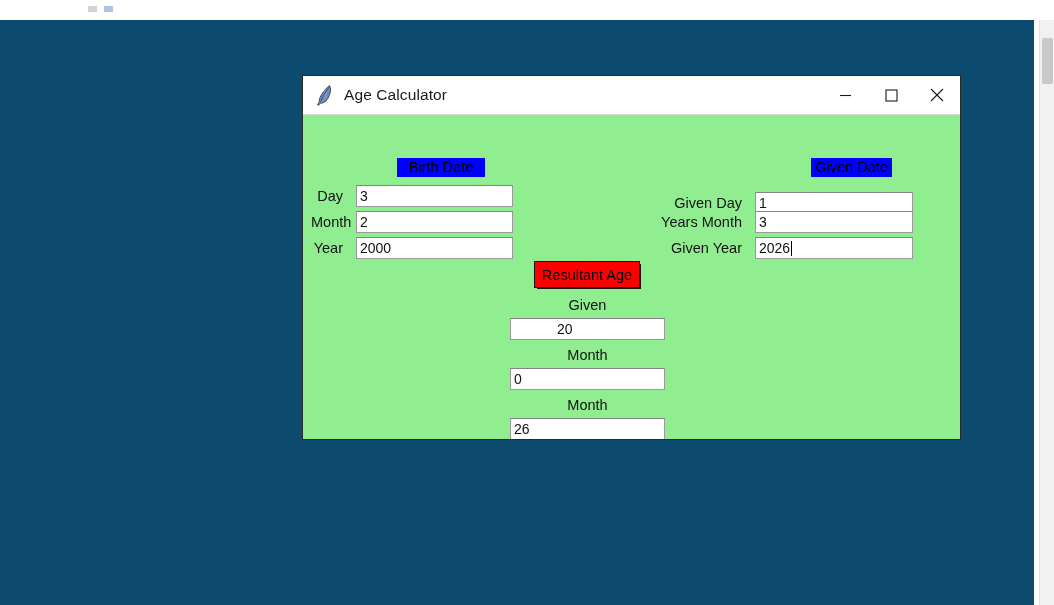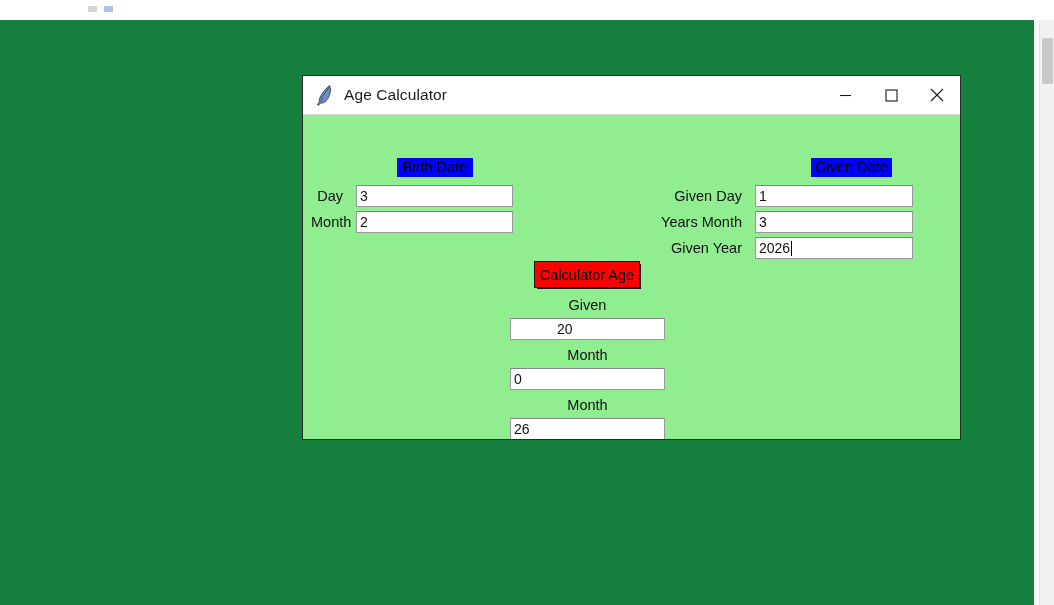--- a/index.html
+++ b/index.html
@@ -17,21 +17,21 @@
     position: relative;
   }
 
   
   #desktop {
     position: absolute;
     left: 0;
     top: 20px;
     width: 1034px;
     height: 585px;
-    background: #15803d;
+    background: #0c4a6e;
   }
   #top-strip {
     position: absolute;
     left: 0;
     top: 0;
     width: 1054px;
     height: 20px;
     background: #ffffff;
   }
   .strip-dot {
@@ -125,21 +125,21 @@
     position: absolute;
     background: #0000ff;
     color: #000000;
     font-size: 14.5px;
     font-family: "Liberation Sans", sans-serif;
     text-align: center;
     line-height: 19px;
     height: 19px;
     white-space: nowrap;
   }
-  #birth-date-header { left: 94px; top: 43px; width: 76px; }
+  #birth-date-header { left: 94px; top: 43px; width: 88px; }
   #given-date-header { left: 508px; top: 43px; width: 81px; }
 
   
   .form-row {
     position: absolute;
     display: flex;
     align-items: center;
     height: 22px;
   }
   .field-label {
@@ -179,21 +179,21 @@
   #row-month   { left: 8px;  top: 96px; }
   #row-year    { left: 8px;  top: 122px; }
   #row-day .field-label,
   #row-month .field-label,
   #row-year .field-label { width: 45px; }
   #row-day .text-entry,
   #row-month .text-entry,
   #row-year .text-entry { width: 157px; }
 
   
-  #row-given-day   { left: 355px; top: 70px; justify-content: center; }
+  #row-given-day   { left: 355px; top: 77px; justify-content: center; }
   #row-given-month { left: 355px; top: 96px; }
   #row-given-year  { left: 355px; top: 122px; }
   #row-given-day .field-label,
   #row-given-month .field-label,
   #row-given-year .field-label { width: 97px; }
   #row-given-day .text-entry,
   #row-given-month .text-entry,
   #row-given-year .text-entry { width: 158px; }
 
   
@@ -297,20 +297,26 @@
         <div class="text-entry">
             <span>3</span>
           </div>
       </div>
       <div class="form-row" id="row-month">
         <div class="field-label">Month</div>
         <div class="text-entry">
             <span>2</span>
           </div>
       </div>
+      <div class="form-row" id="row-year">
+        <div class="field-label">Year</div>
+        <div class="text-entry">
+            <span>2000</span>
+          </div>
+      </div>
 
       <div class="form-row" id="row-given-day">
         <div class="field-label">Given Day</div>
         <div class="text-entry">
             <span>1</span>
           </div>
       </div>
       <div class="form-row" id="row-given-month">
         <div class="field-label">Years Month</div>
         <div class="text-entry">
@@ -318,21 +324,21 @@
           </div>
       </div>
       <div class="form-row" id="row-given-year">
         <div class="field-label">Given Year</div>
         <div class="text-entry">
             <span>2026</span>
             <span class="caret"></span>
           </div>
       </div>
 
-      <button class="action-button" id="resultant-age-button">Calculator Age</button>
+      <button class="action-button" id="resultant-age-button">Resultant Age</button>
 
       <div class="result-caption" id="years-caption">Given</div>
       <div class="result-entry" id="years-entry">
           <span>20</span>
         </div>
 
       <div class="result-caption" id="month-caption">Month</div>
       <div class="result-entry" id="month-entry">
           <span>0</span>
         </div>

